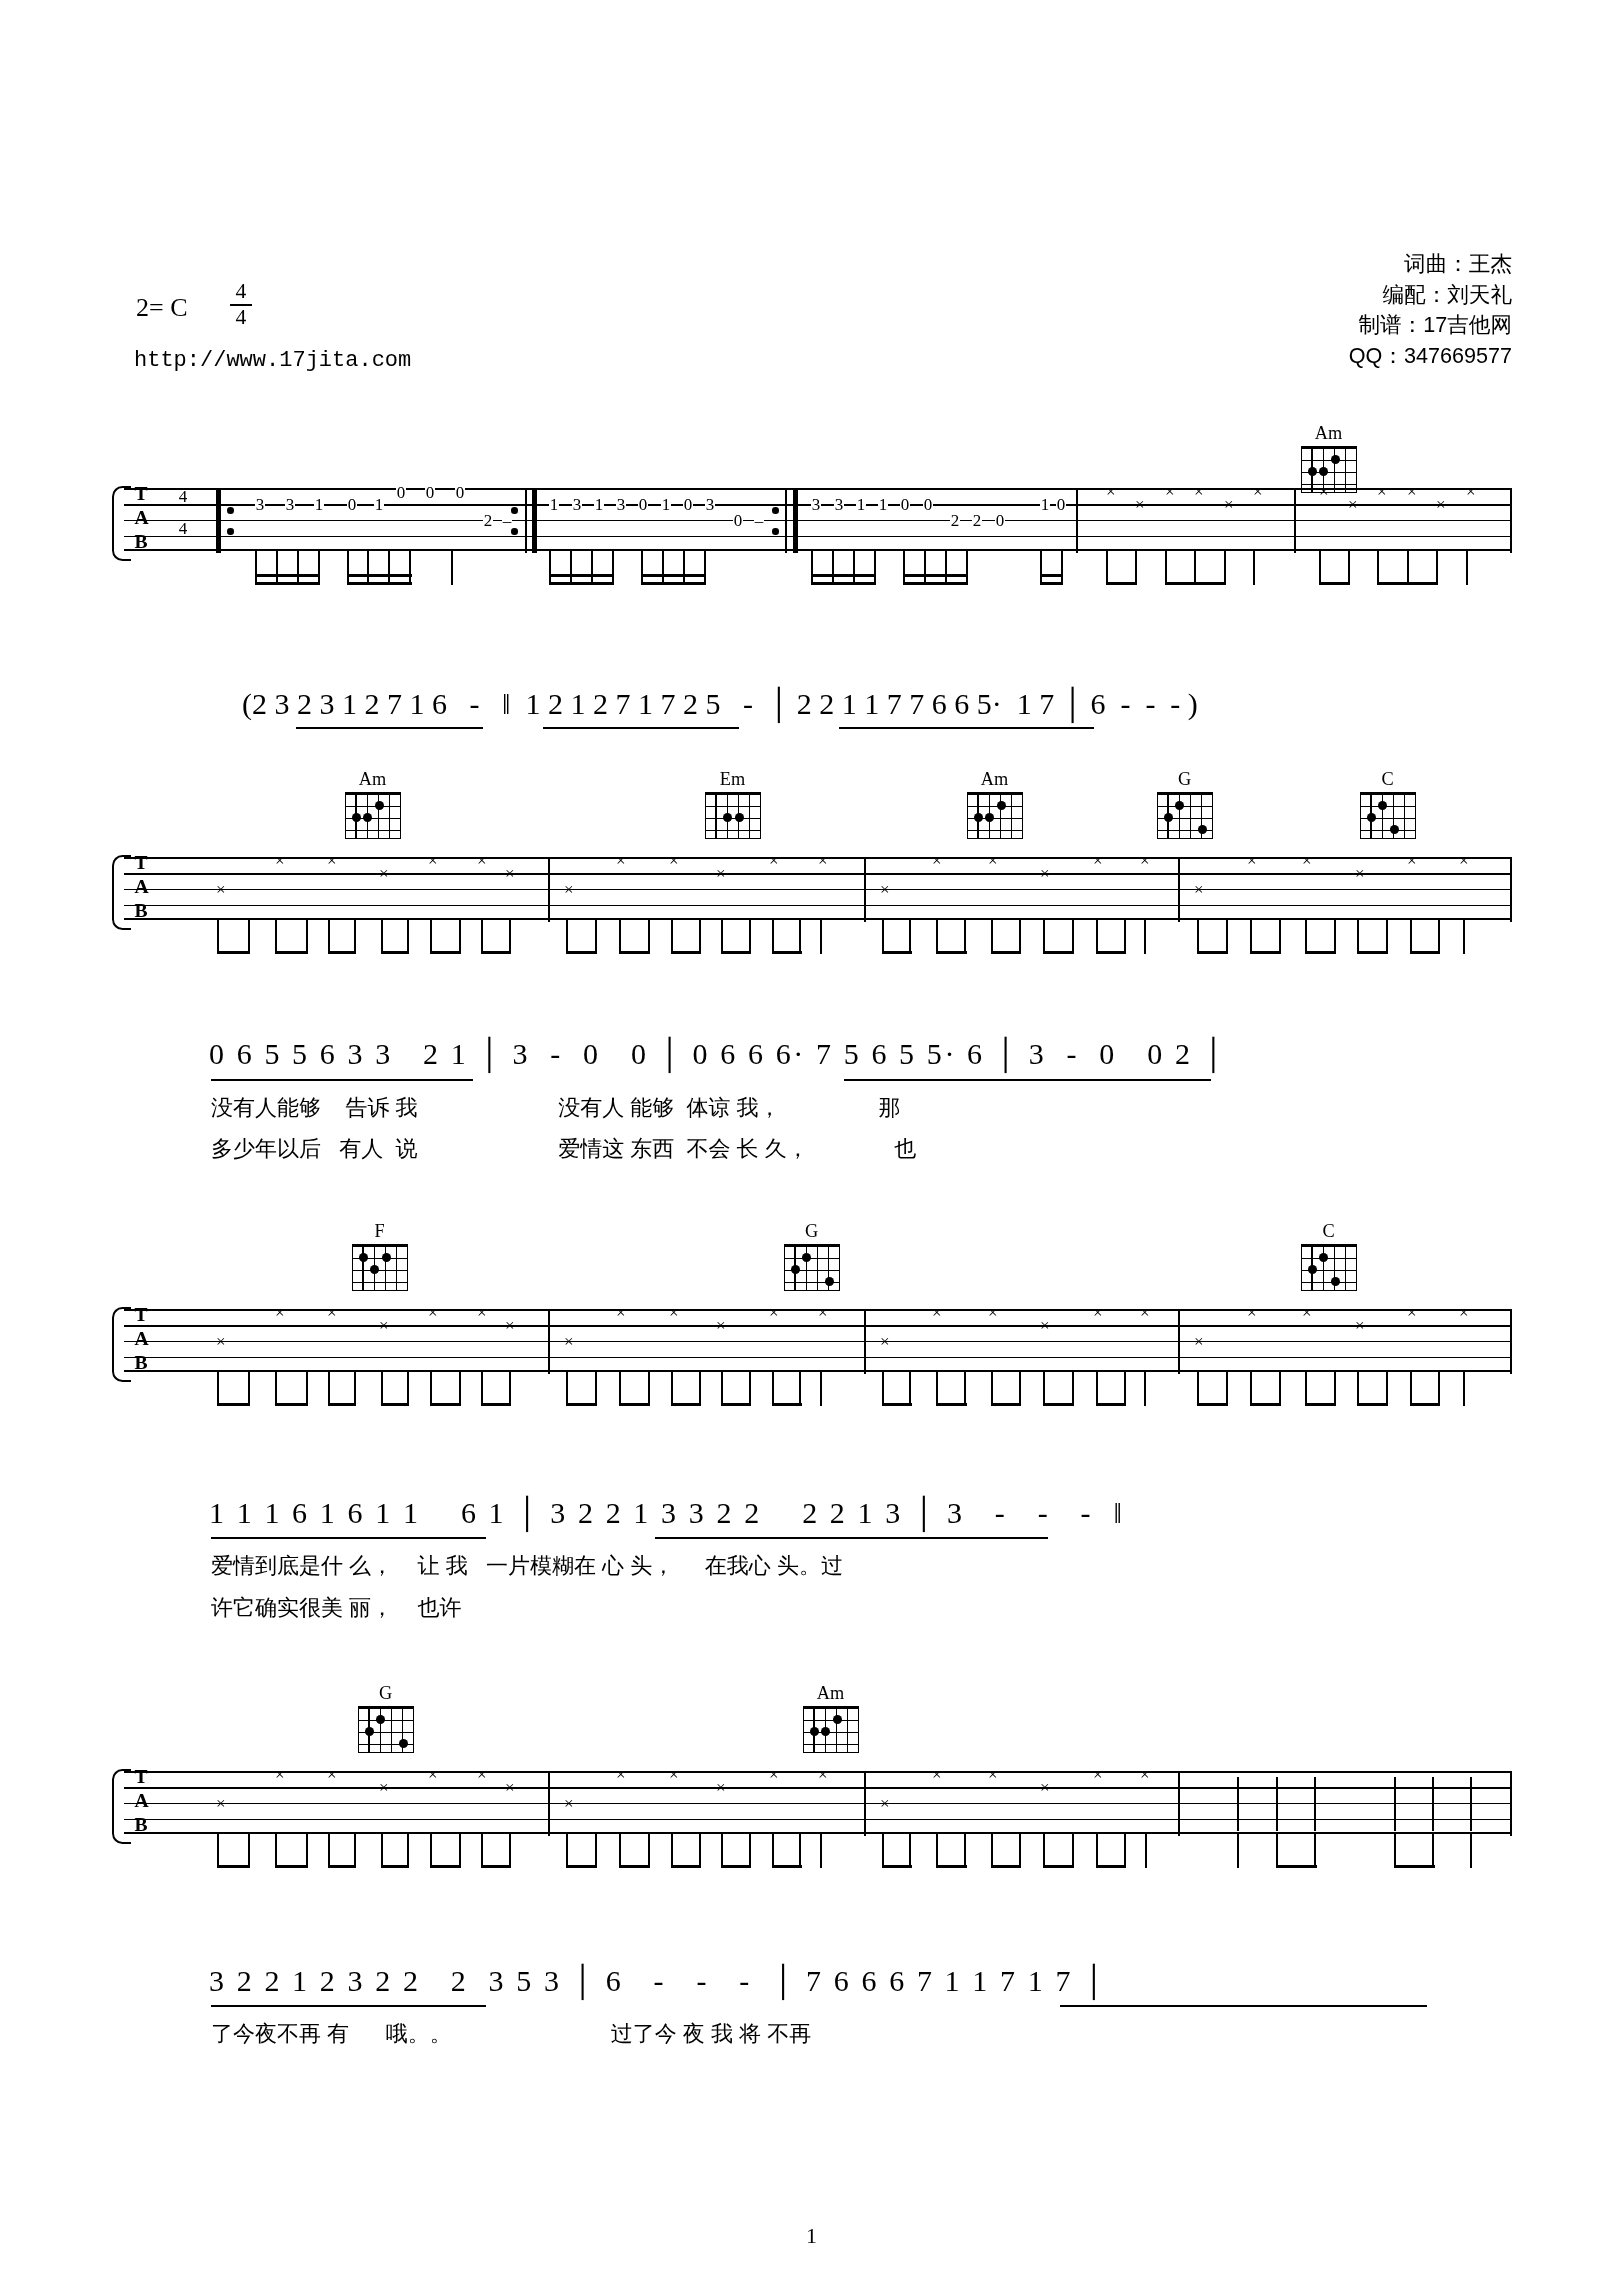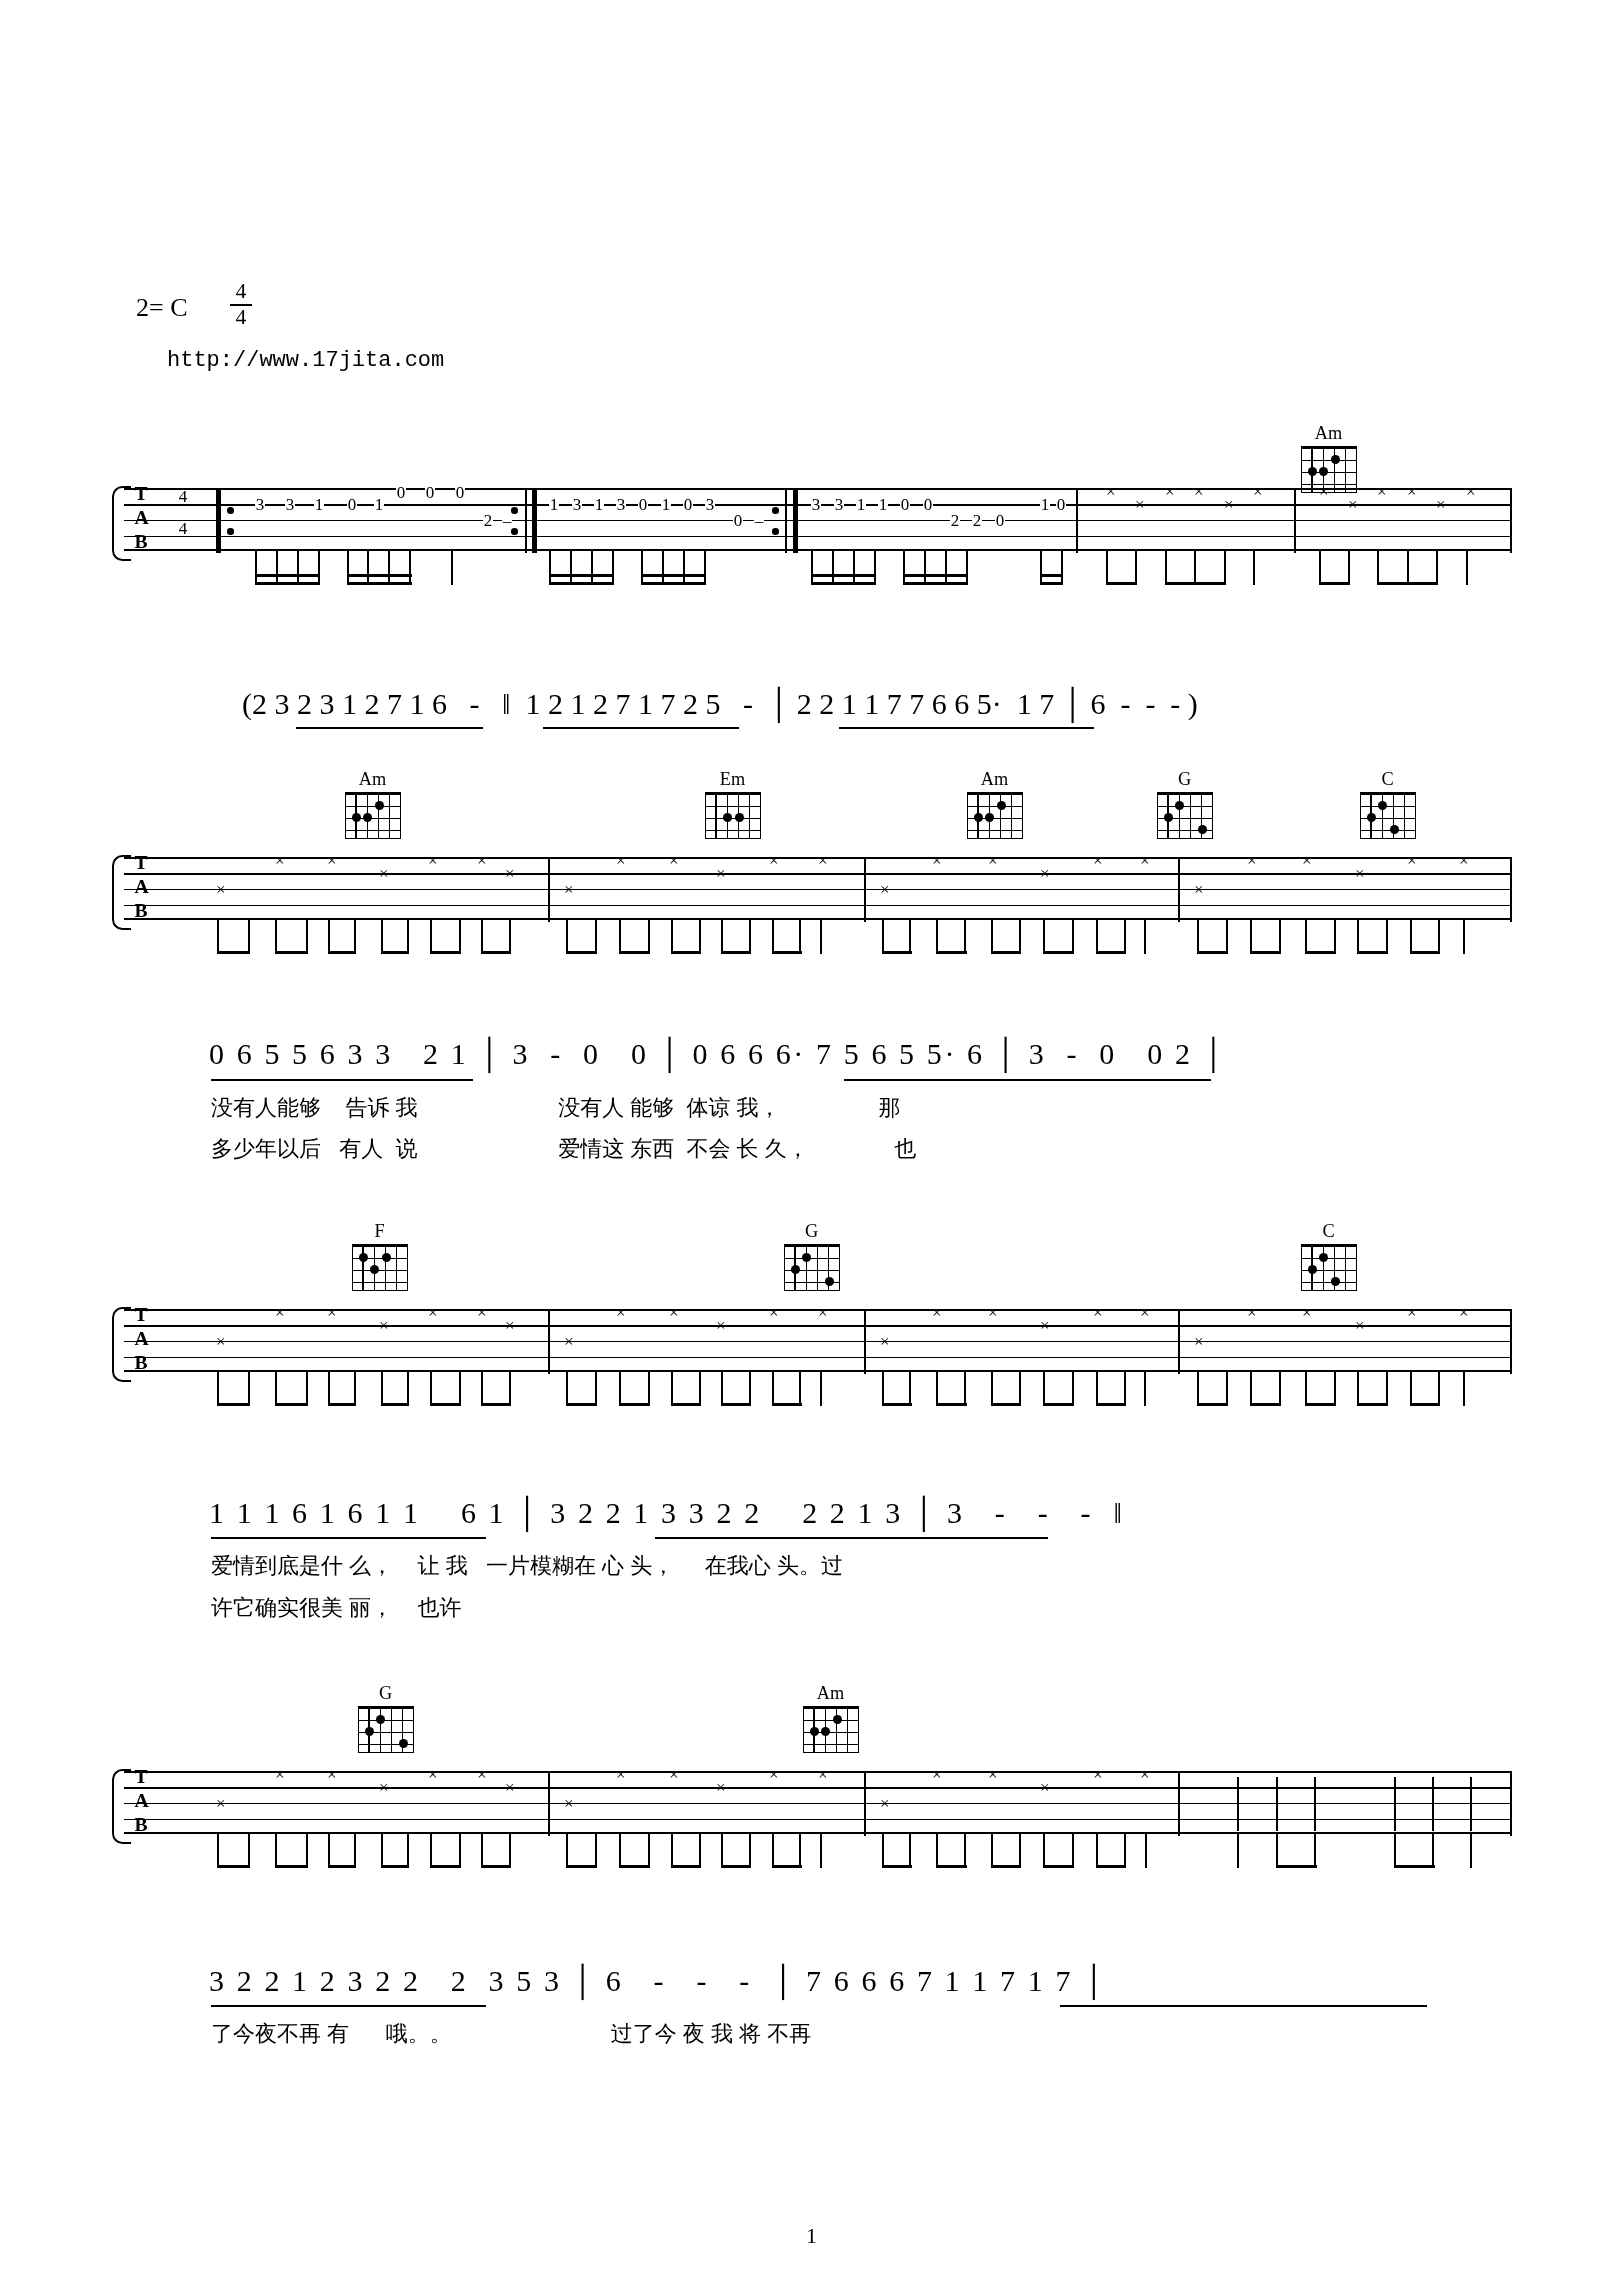--- a/index.html
+++ b/index.html
@@ -76,21 +76,20 @@
   }
   .timesig .num { display:block; }
   .timesig .bar { display:block; width: 22px; height: 2px; background:#000; margin: 1.3px auto; }
   .timesig .den { display:block; }
   .url {
     position: absolute;
     left: 134px;
     top: 348px;
     font-size: 22px;
     font-family: "Liberation Mono", monospace;
-    margin-left: 33px;
   }
 
   
   .system {
     position: absolute;
     left: 124px;
     width: 1388px;
   }
   .tabbox {
     position: relative;
@@ -235,20 +234,26 @@
     font-size: 22px;
     font-family: "Liberation Serif", serif;
   }
 </style>
 </head>
 <body>
 
 <div class="sheet">
 
 
+  <div class="credits">
+    <div>词曲：王杰</div>
+    <div>编配：刘天礼</div>
+    <div>制谱：17吉他网</div>
+    <div>QQ：347669577</div>
+  </div>
 
   <div class="keysig">2= C</div>
   <div class="timesig">
     <span class="num">4</span>
     <span class="bar"></span>
     <span class="den">4</span>
   </div>
   <div class="url">http://www.17jita.com</div>
 
   <div class="system" style="top:488px;">

